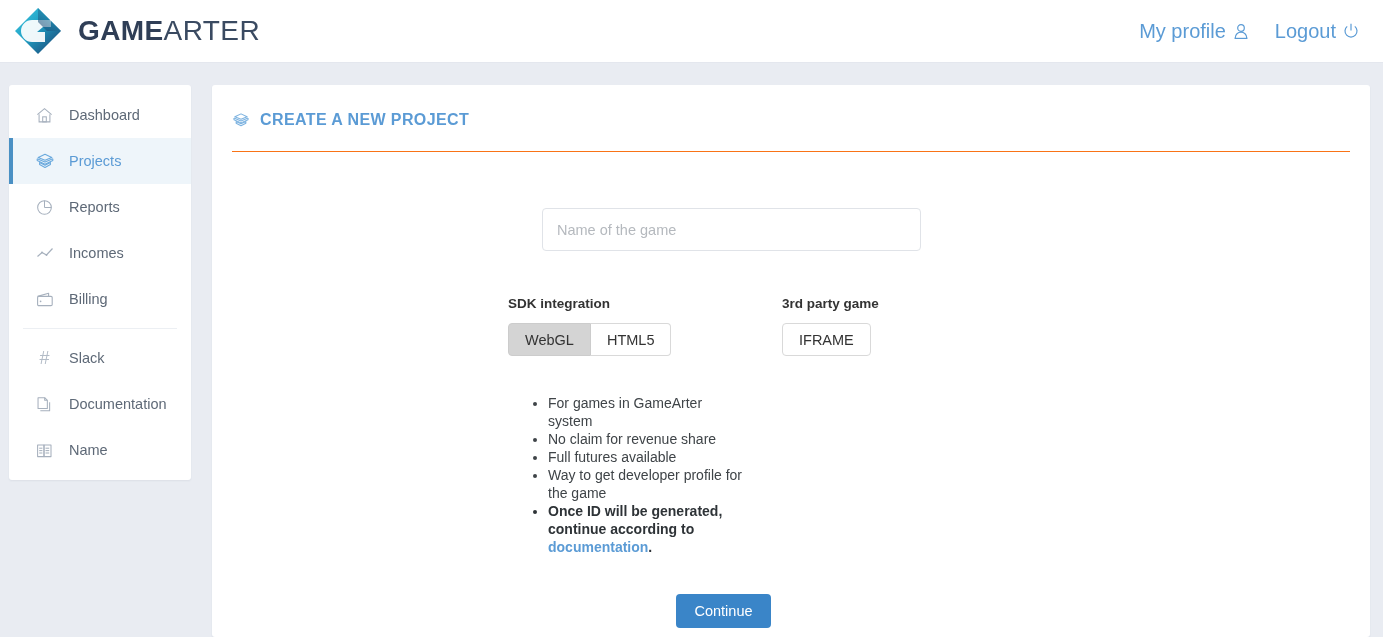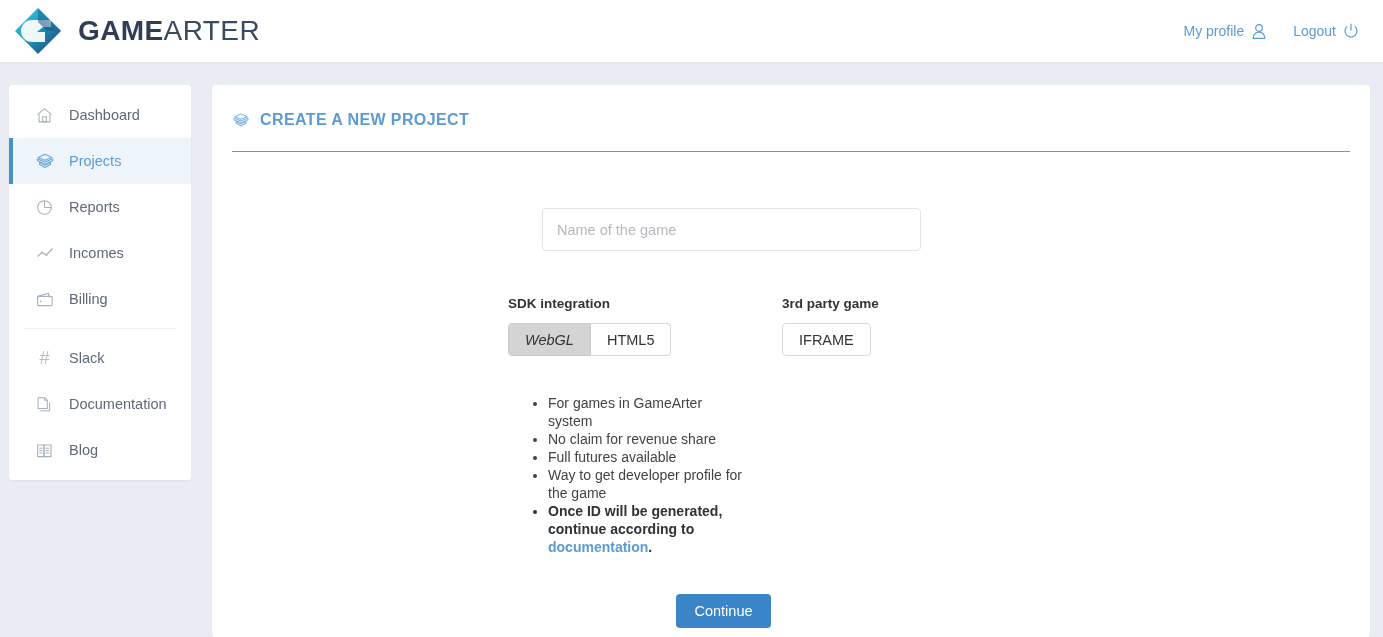--- a/index.html
+++ b/index.html
@@ -35,21 +35,21 @@
   }
   .brand-text .bold { font-weight: bold; }
   .brand-text .light { font-weight: normal; color: #3a4a61; }
 
   .header-right { display: flex; align-items: center; gap: 26px; }
   .hlink {
     display: flex;
     align-items: center;
     gap: 7px;
     color: #5b9bd5;
-    font-size: 14px;
+    font-size: 20px;
     text-decoration: none;
     cursor: pointer;
     white-space: nowrap;
   }
   .hlink svg { display: block; }
 
   
   .page {
     display: flex;
     align-items: flex-start;
@@ -181,21 +181,20 @@
     border-radius: 0 4px 4px 0;
     border-left: none;
   }
   .btn-group .tbtn.single {
     border-radius: 4px;
     border-left: 1px solid #d9d9d9;
   }
   .tbtn.selected {
     background: #d4d4d4;
     border-color: #cccccc;
-    font-style: italic;
   }
 
   .bullets {
     margin: 38px 0 0 0;
     padding-left: 40px;
     width: 235px;
     list-style: disc;
   }
   .bullets li {
     font-size: 14px;
@@ -365,21 +364,21 @@
           <path d="M2.6 4 H9 V15.6 H2.6 Z"></path>
           <path d="M9 4 H16 V15.6 H9 Z"></path>
           <line x1="4.2" y1="7.2" x2="7.4" y2="7.2"></line>
           <line x1="4.2" y1="9.6" x2="7.4" y2="9.6"></line>
           <line x1="4.2" y1="12" x2="7.4" y2="12"></line>
           <line x1="10.5" y1="7.2" x2="14.2" y2="7.2"></line>
           <line x1="10.5" y1="9.6" x2="14.2" y2="9.6"></line>
           <line x1="10.5" y1="12" x2="14.2" y2="12"></line>
         </svg>
       </span>
-      <span>Blog</span>
+      <span>Name</span>
     </div>
   </div>
 
   <div class="main">
 
     <div class="panel-title">
       <span class="ico">
         <svg width="18" height="18" viewBox="0 0 20 20" fill="none" stroke="currentColor" stroke-width="1.2" stroke-linejoin="round">
           <path d="M10 3.2 L3.2 6.4 L10 9.2 L16.8 6.4 Z"></path>
           <path d="M2.2 7.8 L10 11.1 L17.8 7.8"></path>

